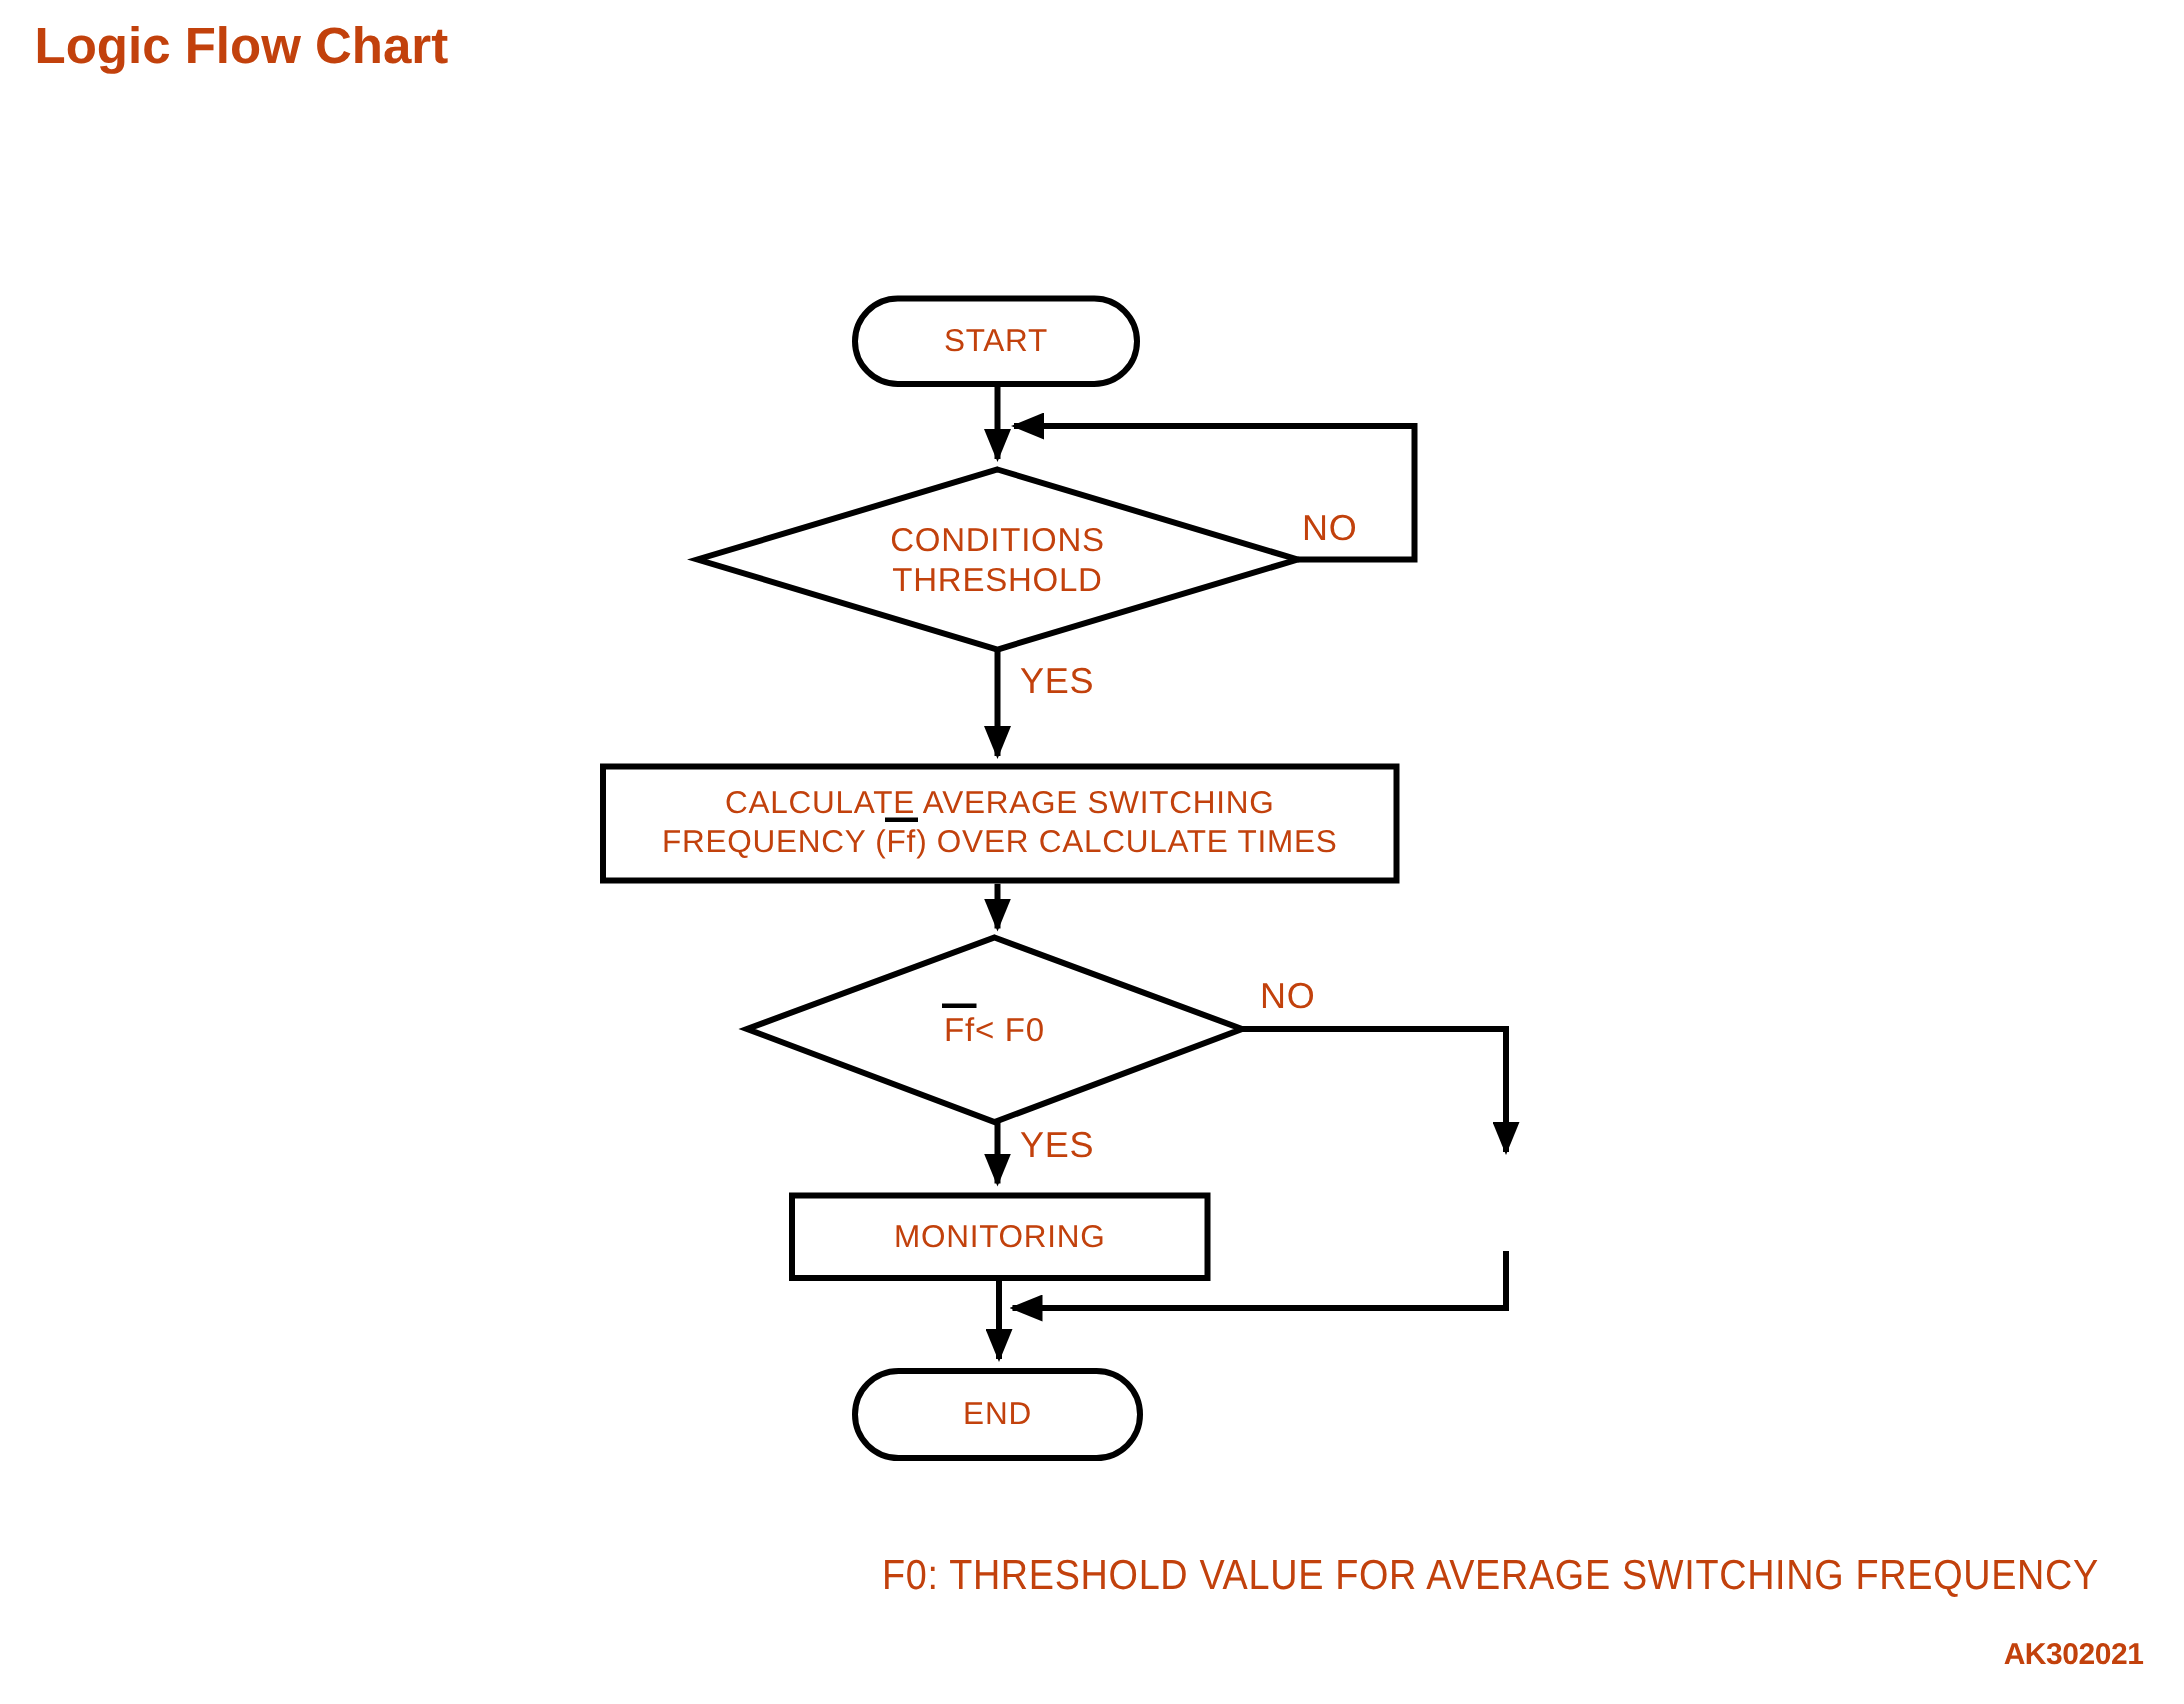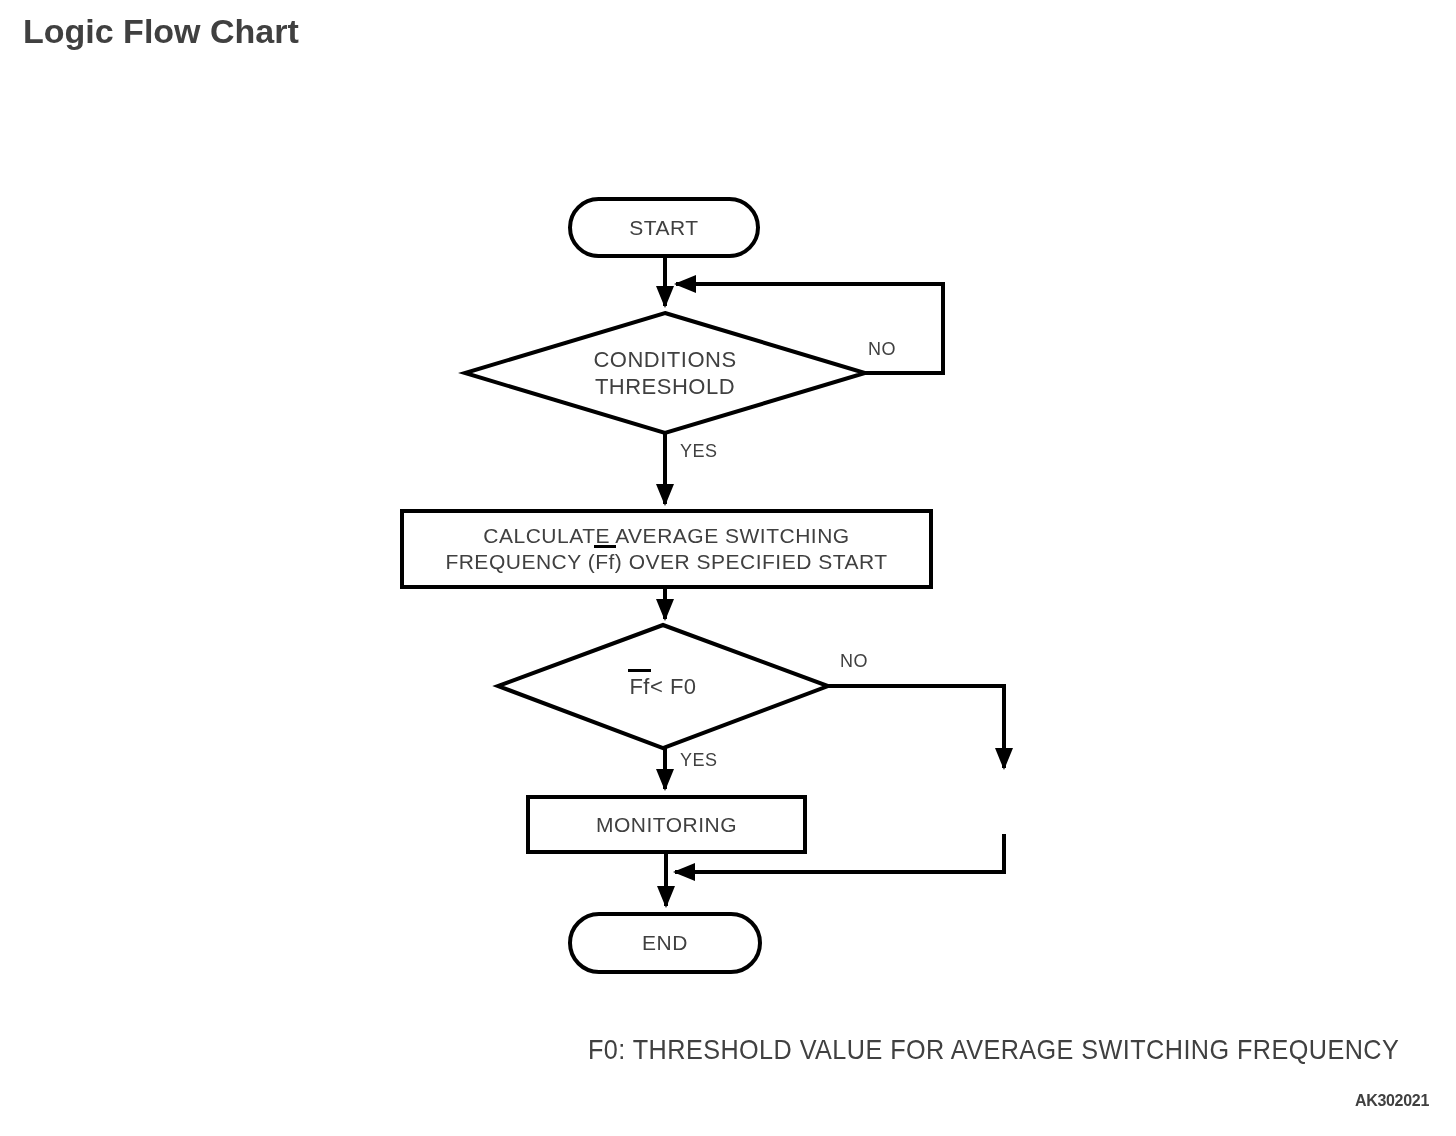--- a/index.html
+++ b/index.html
@@ -7,21 +7,21 @@
     padding: 0;
     background: #ffffff;
     font-family: "Liberation Sans", sans-serif;
   }
   .page {
     position: relative;
     width: 1456px;
     height: 1136px;
     background: #ffffff;
     overflow: hidden;
-    color: #404040;
+    color: #c2410c;
   }
   .title {
     position: absolute;
     left: 23px;
     top: 12px;
     font-size: 34px;
     line-height: 1.15;
     font-weight: bold;
     letter-spacing: 0px;
     white-space: nowrap;
@@ -55,21 +55,21 @@
     align-items: center;
     justify-content: center;
     text-align: center;
     font-size: 22px;
     line-height: 27px;
     letter-spacing: 0.5px;
     white-space: nowrap;
   }
   .edge-label {
     position: absolute;
-    font-size: 18px;
+    font-size: 24px;
     letter-spacing: 0.5px;
     white-space: nowrap;
   }
   .ov { position: relative; display: inline-block; }
   .ov::after {
     content: "";
     position: absolute;
     left: -1px;
     right: -1px;
     top: -4px;
@@ -82,21 +82,21 @@
     font-size: 28px;
     letter-spacing: 0.5px;
     transform: scaleX(0.9);
     transform-origin: left top;
     white-space: nowrap;
   }
   .doc-code {
     position: absolute;
     right: 27px;
     top: 1092px;
-    font-size: 16px;
+    font-size: 20px;
     font-weight: bold;
     letter-spacing: -0.3px;
     white-space: nowrap;
   }
 </style>
 </head>
 <body>
 
 <div class="page">
 
@@ -139,21 +139,21 @@
   </div>
 
   <div class="edge-label" style="left:868px; top:339px;">NO</div>
   <div class="edge-label" style="left:680px; top:441px;">YES</div>
   <div class="edge-label" style="left:840px; top:651px;">NO</div>
   <div class="edge-label" style="left:680px; top:750px;">YES</div>
 
   <div class="node" style="left:400px; top:509px; width:533px; height:80px; flex-direction:column;">
     <span>CALCULATE AVERAGE SWITCHING</span>
     <span>
-      <span>FREQUENCY (</span><span class="ov">Ff</span><span>) OVER SPECIFIED START</span>
+      <span>FREQUENCY (</span><span class="ov">Ff</span><span>) OVER CALCULATE TIMES</span>
     </span>
   </div>
 
   <div class="dlabel" style="left:563px; top:671px; width:200px; height:30px; flex-direction:row;">
     <span class="ov">Ff</span>
       <span> &lt; F0</span>
   </div>
 
 
   <div class="node" style="left:526px; top:795px; width:281px; height:59px;">

